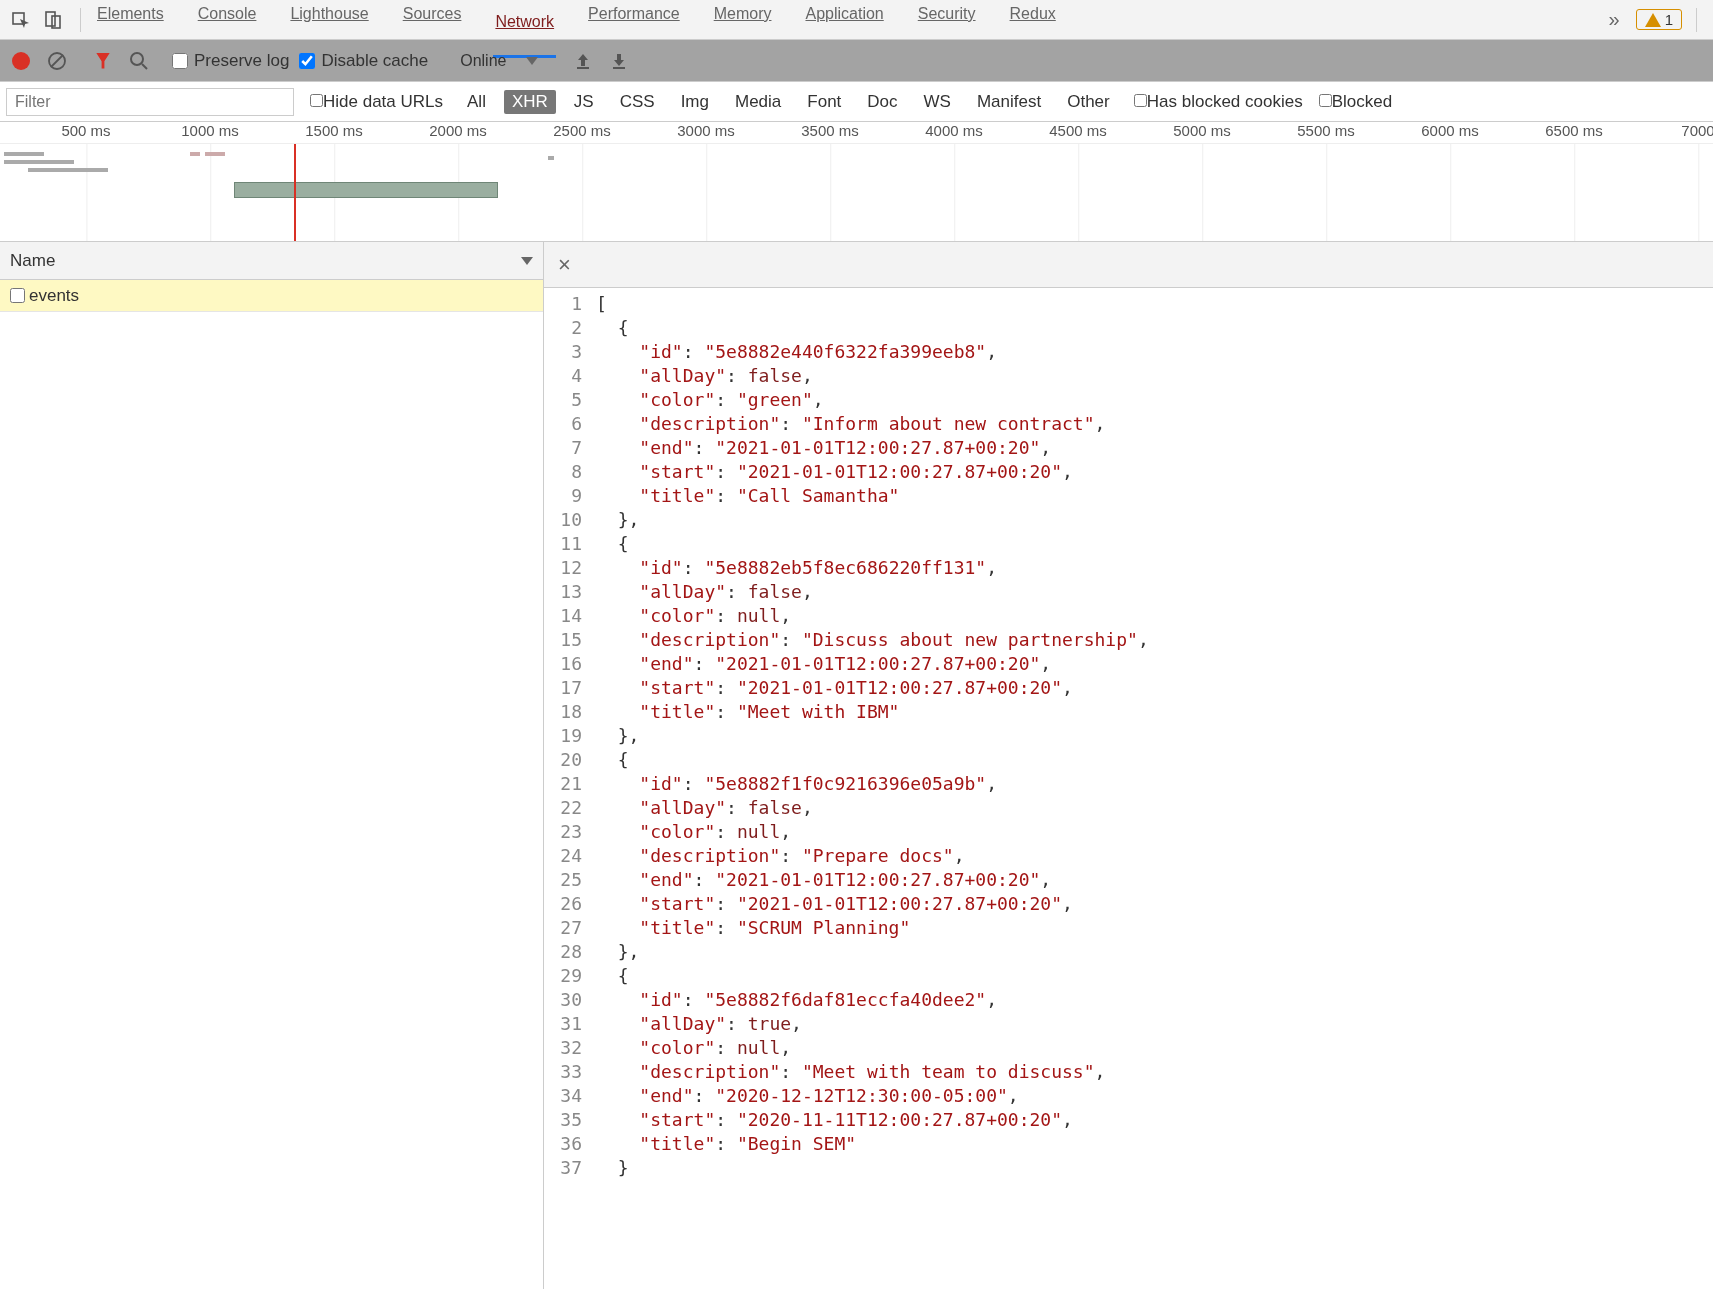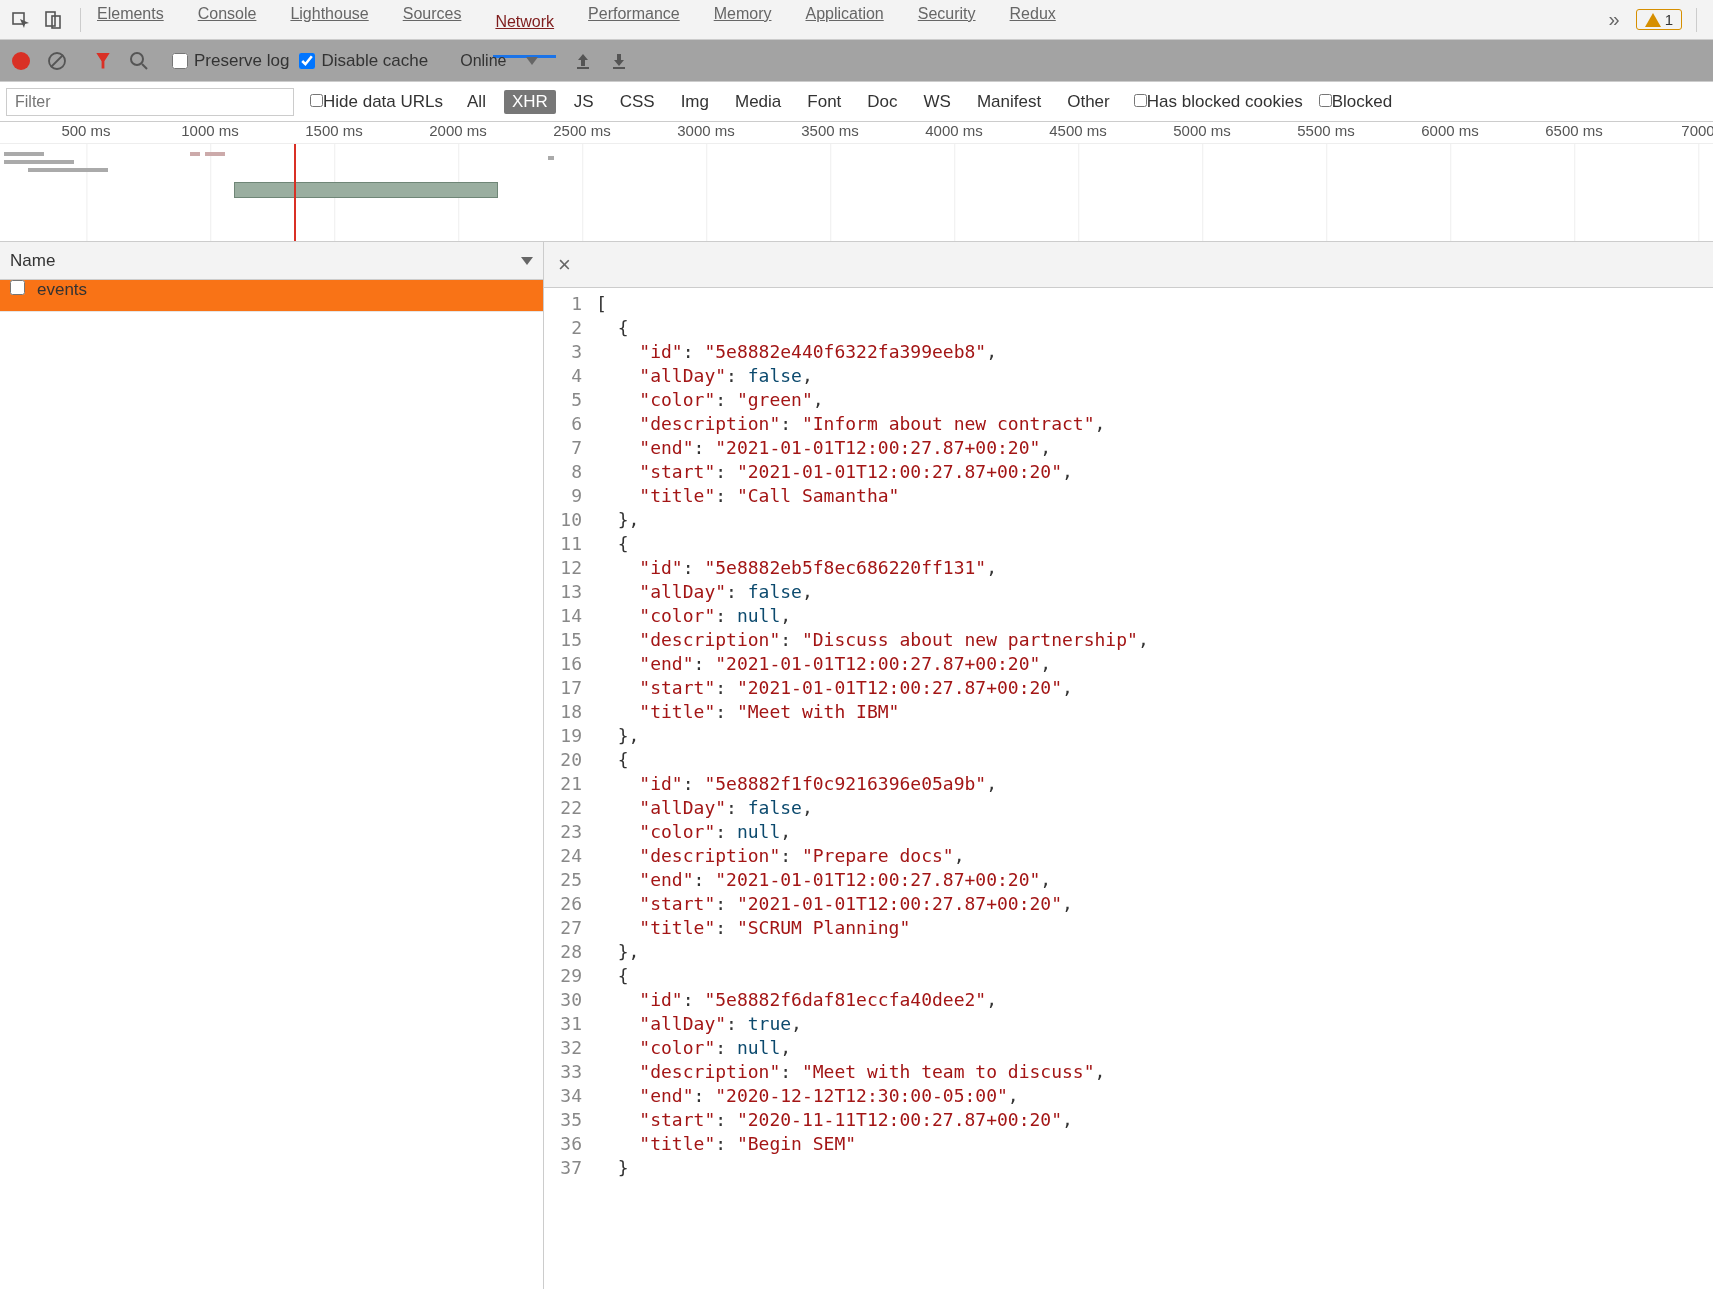--- a/index.html
+++ b/index.html
@@ -39,36 +39,36 @@
 .tl-body { position: relative; height: 98px; }
 .bar { position: absolute; height: 16px; background: #9aaea0; border: 1px solid #6f8677; top: 38px; }
 .bar-small { height: 4px; background: #aaa; position: absolute; }
 .playhead { position: absolute; top: 0; bottom: 0; width: 2px; background: #d93025; }
 
 
 .main { display: flex; height: 1047px; }
 .left-pane { width: 544px; border-right: 1px solid #ccc; display: flex; flex-direction: column; }
 .pane-header { display: flex; align-items: center; justify-content: space-between; height: 38px; padding: 0 10px; border-bottom: 1px solid #ccc; background: #f3f3f3; font-size: 17px; color: #333; }
 .req-list { flex: 1; background: #fff; }
-.req-row { display: flex; gap: 12px; height: 32px; padding: 0 10px; background: #f97316; border-bottom: 1px solid #e5e5e5; font-size: 17px; }
+.req-row { display: flex; align-items: center; gap: 4px; height: 32px; padding: 0 10px; background: #fef9c3; border-bottom: 1px solid #e5e5e5; font-size: 17px; }
 .req-row input[type=checkbox] { width: 15px; height: 15px; }
 
 .right-pane { flex: 1; display: flex; flex-direction: column; }
 .detail-tabs { display: flex; align-items: center; height: 46px; border-bottom: 1px solid #ccc; background: #f3f3f3; padding: 0 6px; gap: 28px; font-size: 18px; }
 .detail-tabs .dtab { color: #666; padding: 10px 2px; cursor: pointer; }
 .detail-tabs .dtab.active { color: #333; border-bottom: 3px solid #1a73e8; }
 .close-x { font-size: 22px; color: #666; padding: 0 8px; cursor: pointer; }
 
 .code-area { flex: 1; display: flex; font-family: Menlo, Consolas, monospace; font-size: 18px; line-height: 24px; overflow: auto; }
 .gutter { width: 46px; text-align: right; color: #888; padding: 4px 8px 4px 0; background: #fff; user-select: none; }
 .code { flex: 1; padding: 4px 0 4px 6px; white-space: pre; }
 .tok-punc { color: #333; }
 .tok-key { color: #a31515; }
 .tok-str { color: #a31515; }
-.tok-lit { color: #0c4a6e; }
+.tok-lit { color: #7f1d1d; }
 </style>
 </head>
 <body>
 
 <div class="tabs-bar">
   <span class="icon-btn">
     <svg width="20" height="20" viewBox="0 0 20 20" fill="none" stroke="currentColor" stroke-width="1.6">
         <rect x="2" y="3" width="11" height="11"></rect>
         <path d="M9 9 L18 13 L14 14 L13 18 Z" fill="currentColor" stroke="none"></path>
       </svg>

